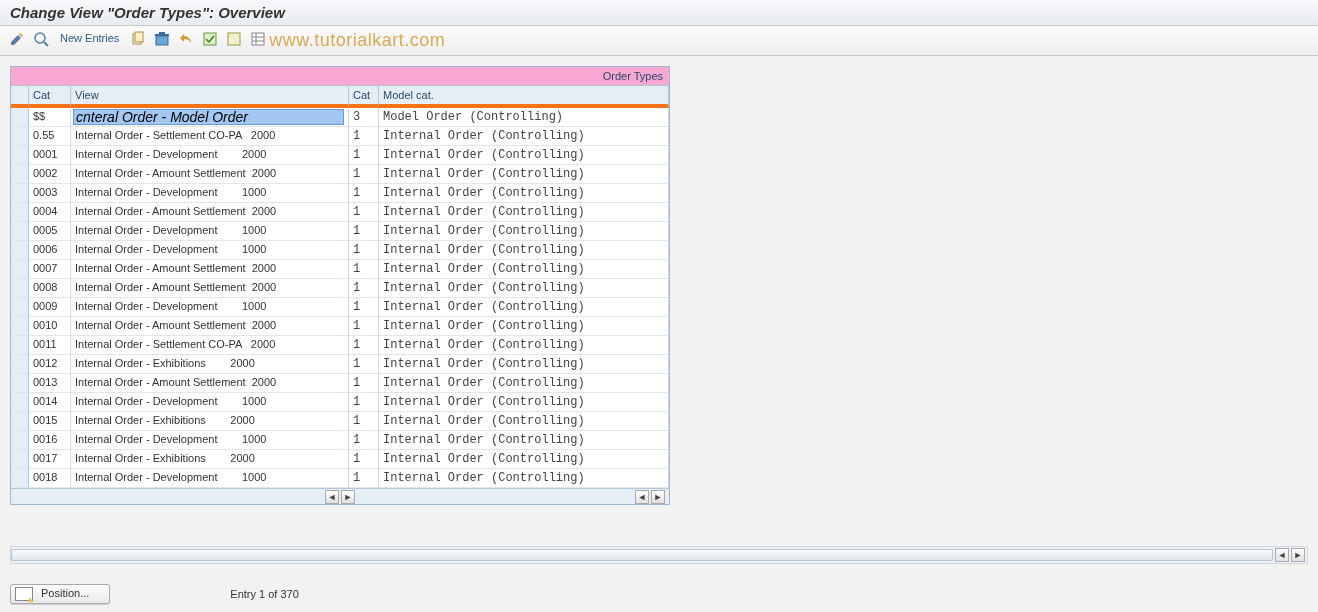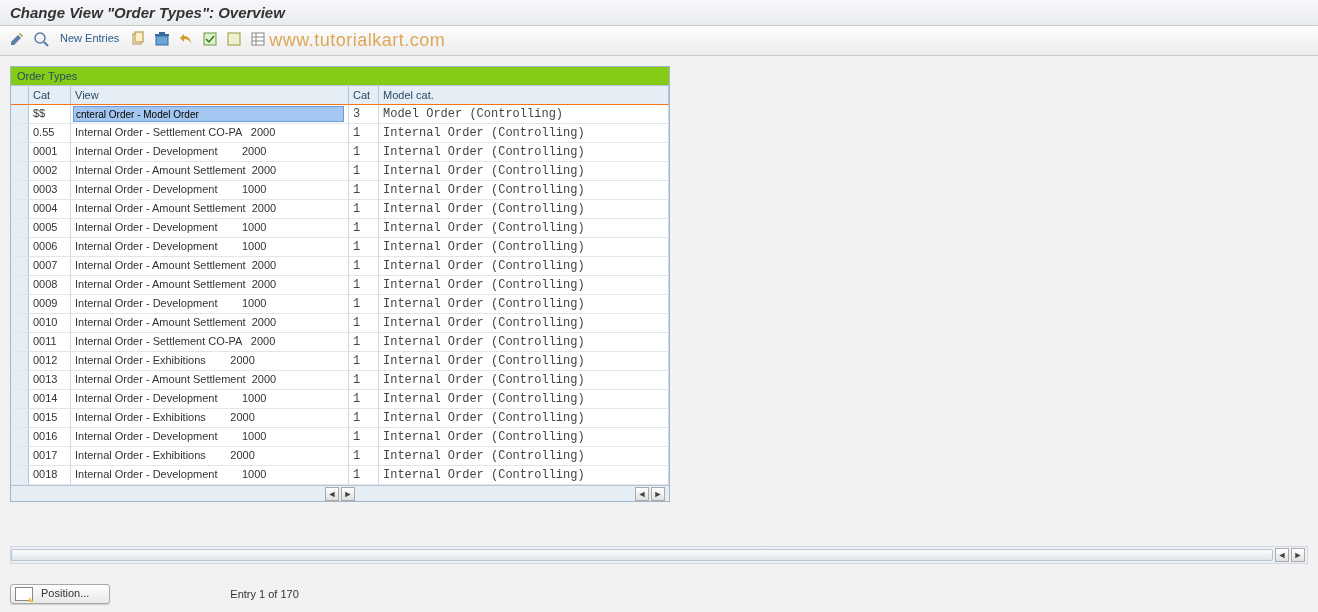--- a/index.html
+++ b/index.html
@@ -45,38 +45,39 @@
     .workarea {
       padding: 10px 10px 0 10px;
     }
     .panel {
       border: 1px solid #9fb6cc;
       width: 660px;
       background: #fff;
       position: relative;
     }
     .panel-title {
-      background: #84cc16;
+      background: #f9a8d4;
       border-bottom: 1px solid #b3c5d6;
       padding: 3px 6px;
       color: #2a4a66;
       font-size: 11px;
+      text-align: right;
     }
     .grid {
       display: grid;
       grid-template-columns: 18px 42px 278px 30px 1fr;
       font-size: 11px;
     }
     .grid-header {
       display: contents;
     }
     .grid-header > div {
       background: #e6eef5;
       border-right: 1px solid #b3c5d6;
-      border-bottom: 1px solid #f97316;
+      border-bottom: 4px solid #f97316;
       padding: 3px 4px;
       color: #2a4a66;
       font-weight: normal;
       white-space: nowrap;
     }
     .grid-header > div:first-child {
       background: #e6eef5;
       border-right: 1px solid #b3c5d6;
     }
     .grid-rows { display: contents; }
@@ -103,21 +104,22 @@
       color: #333;
     }
     .row-selected-input {
       background: #a3c7f0;
       color: #000;
       border: 1px solid #6a9bd8;
       padding: 0 2px;
       width: calc(100% - 2px);
       height: 16px;
       font-family: Arial, sans-serif;
-      font-size: 10px;
+      font-size: 14px;
+      font-style: italic;
     }
     .panel-hscroll {
       background: #e6eef5;
       border-top: 1px solid #b3c5d6;
       height: 16px;
       display: flex;
       justify-content: center;
       align-items: center;
       gap: 2px;
     }
@@ -285,14 +287,14 @@
     <span class="sb-btn">◄</span>
     <span class="sb-btn">►</span>
   </div>
 </div>
 
 <div class="bottom-bar">
   <span class="position-btn">
     <span class="pos-icon"></span>
     <span>Position...</span>
   </span>
-  <span class="entry-info">Entry 1 of 170</span>
+  <span class="entry-info">Entry 1 of 370</span>
 </div>
 
 </body></html>

